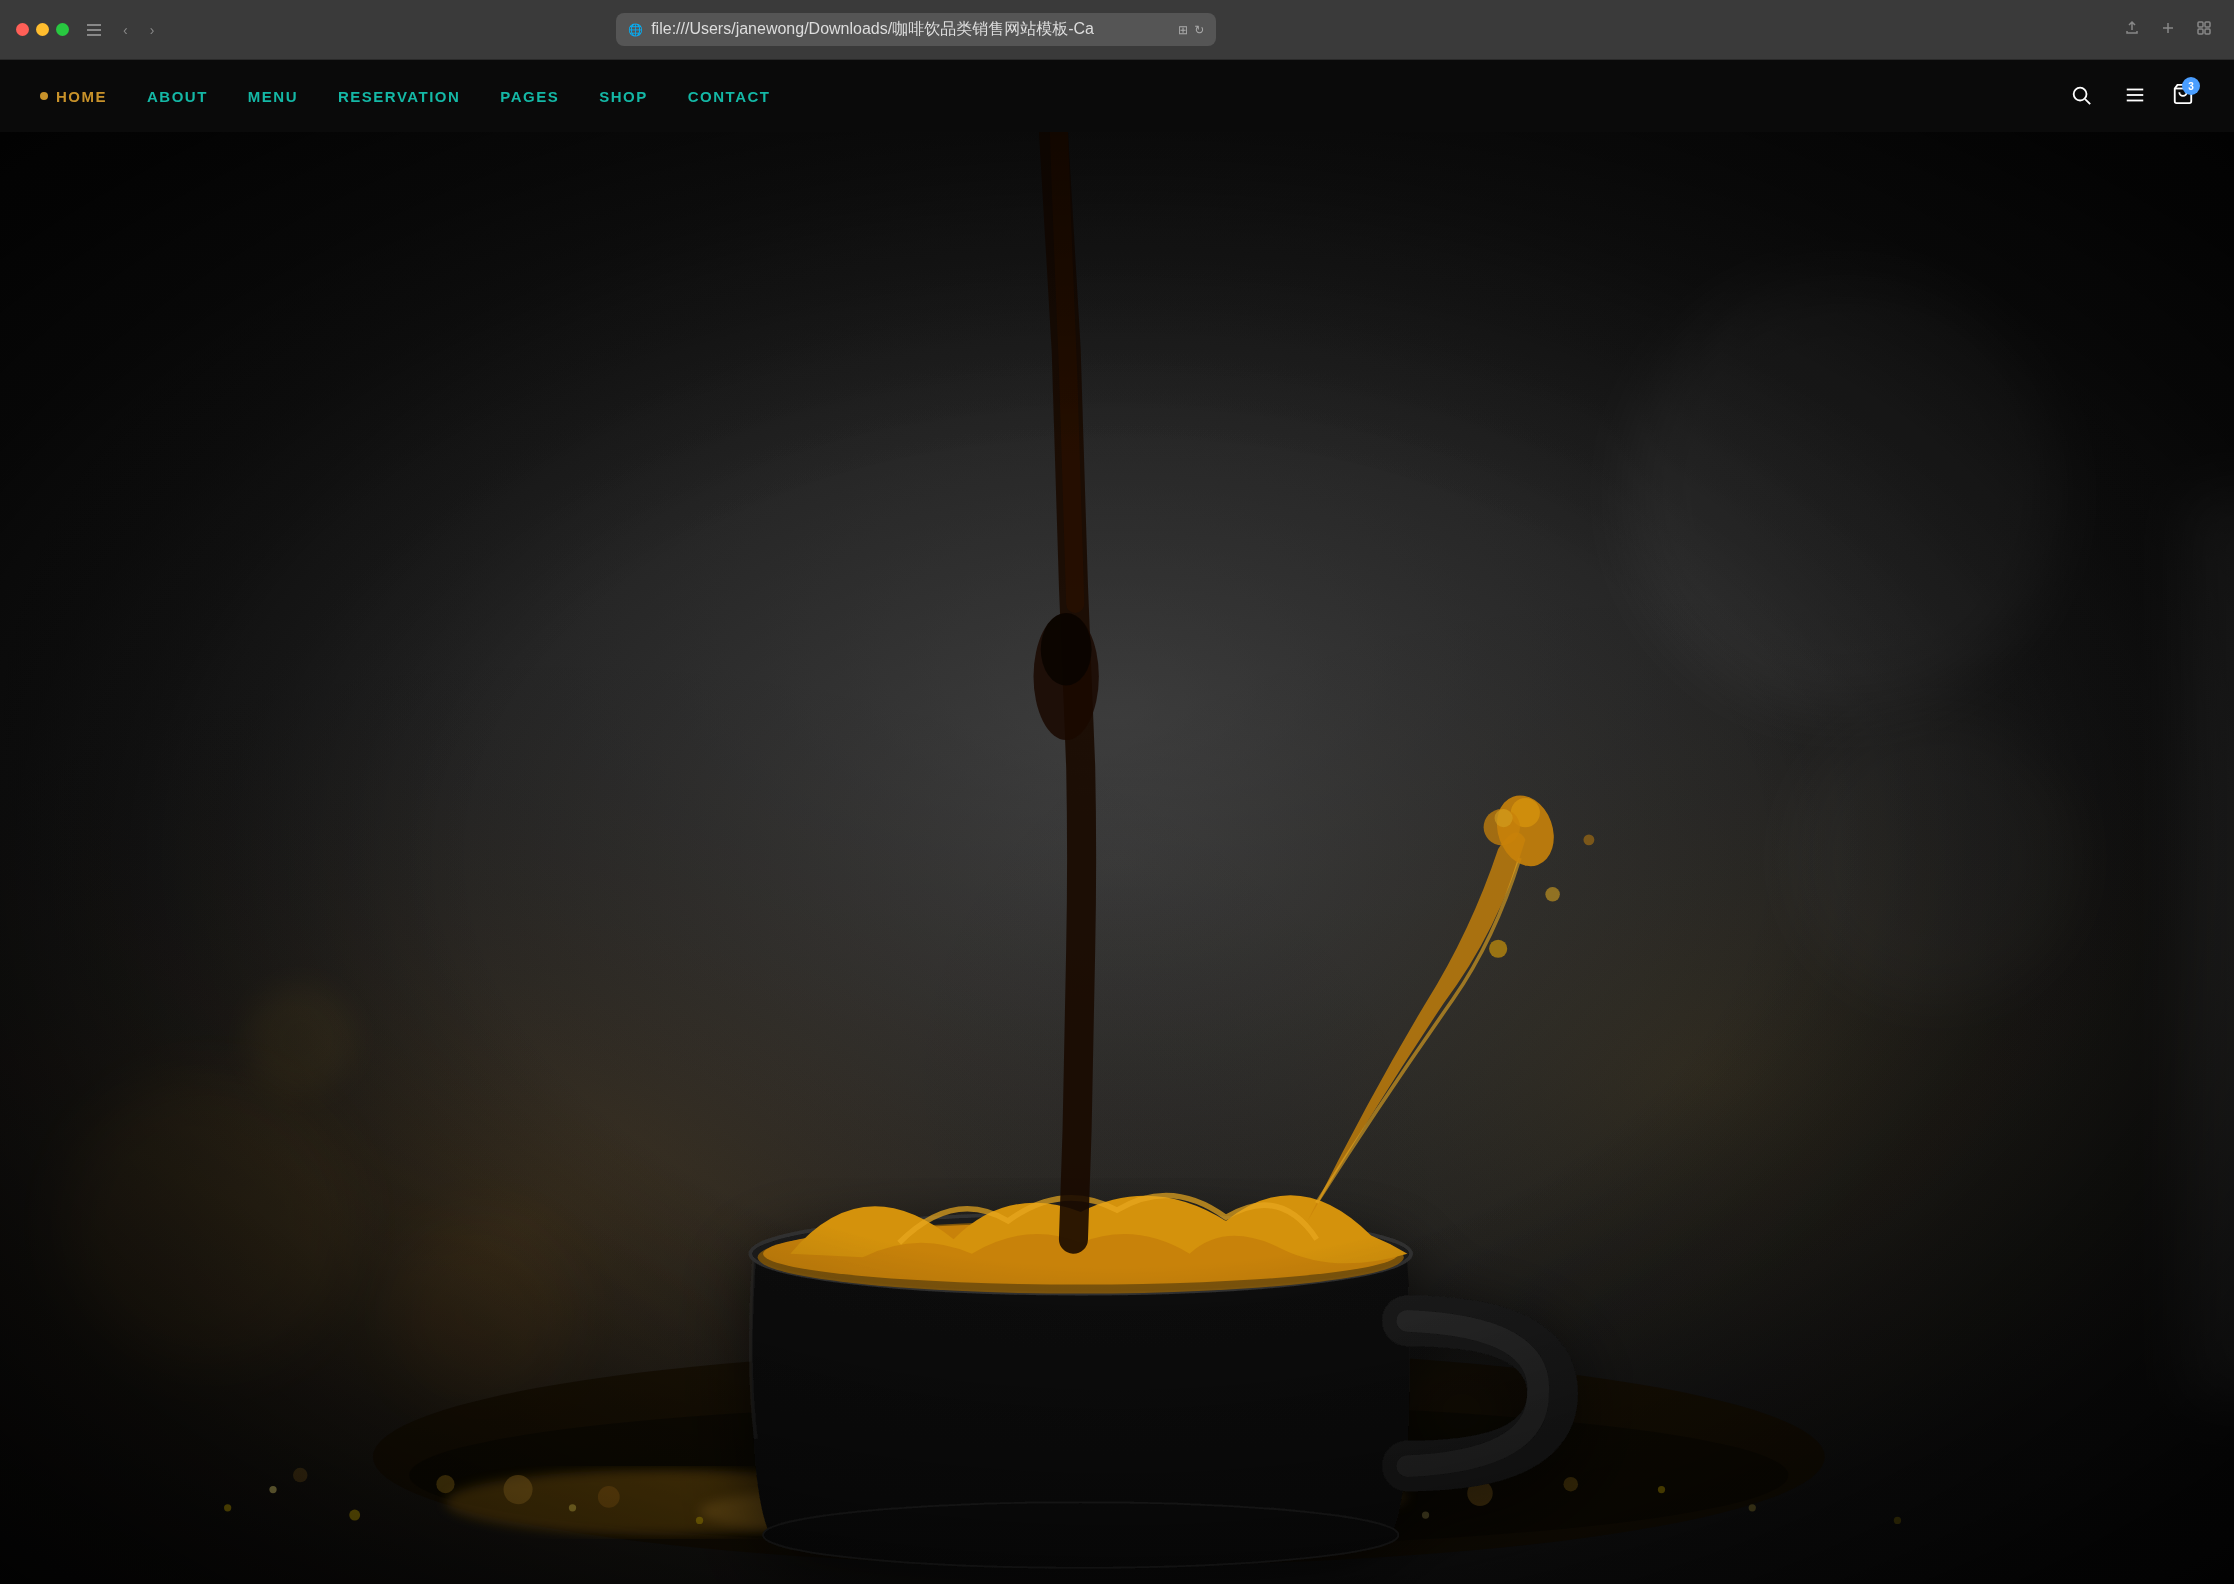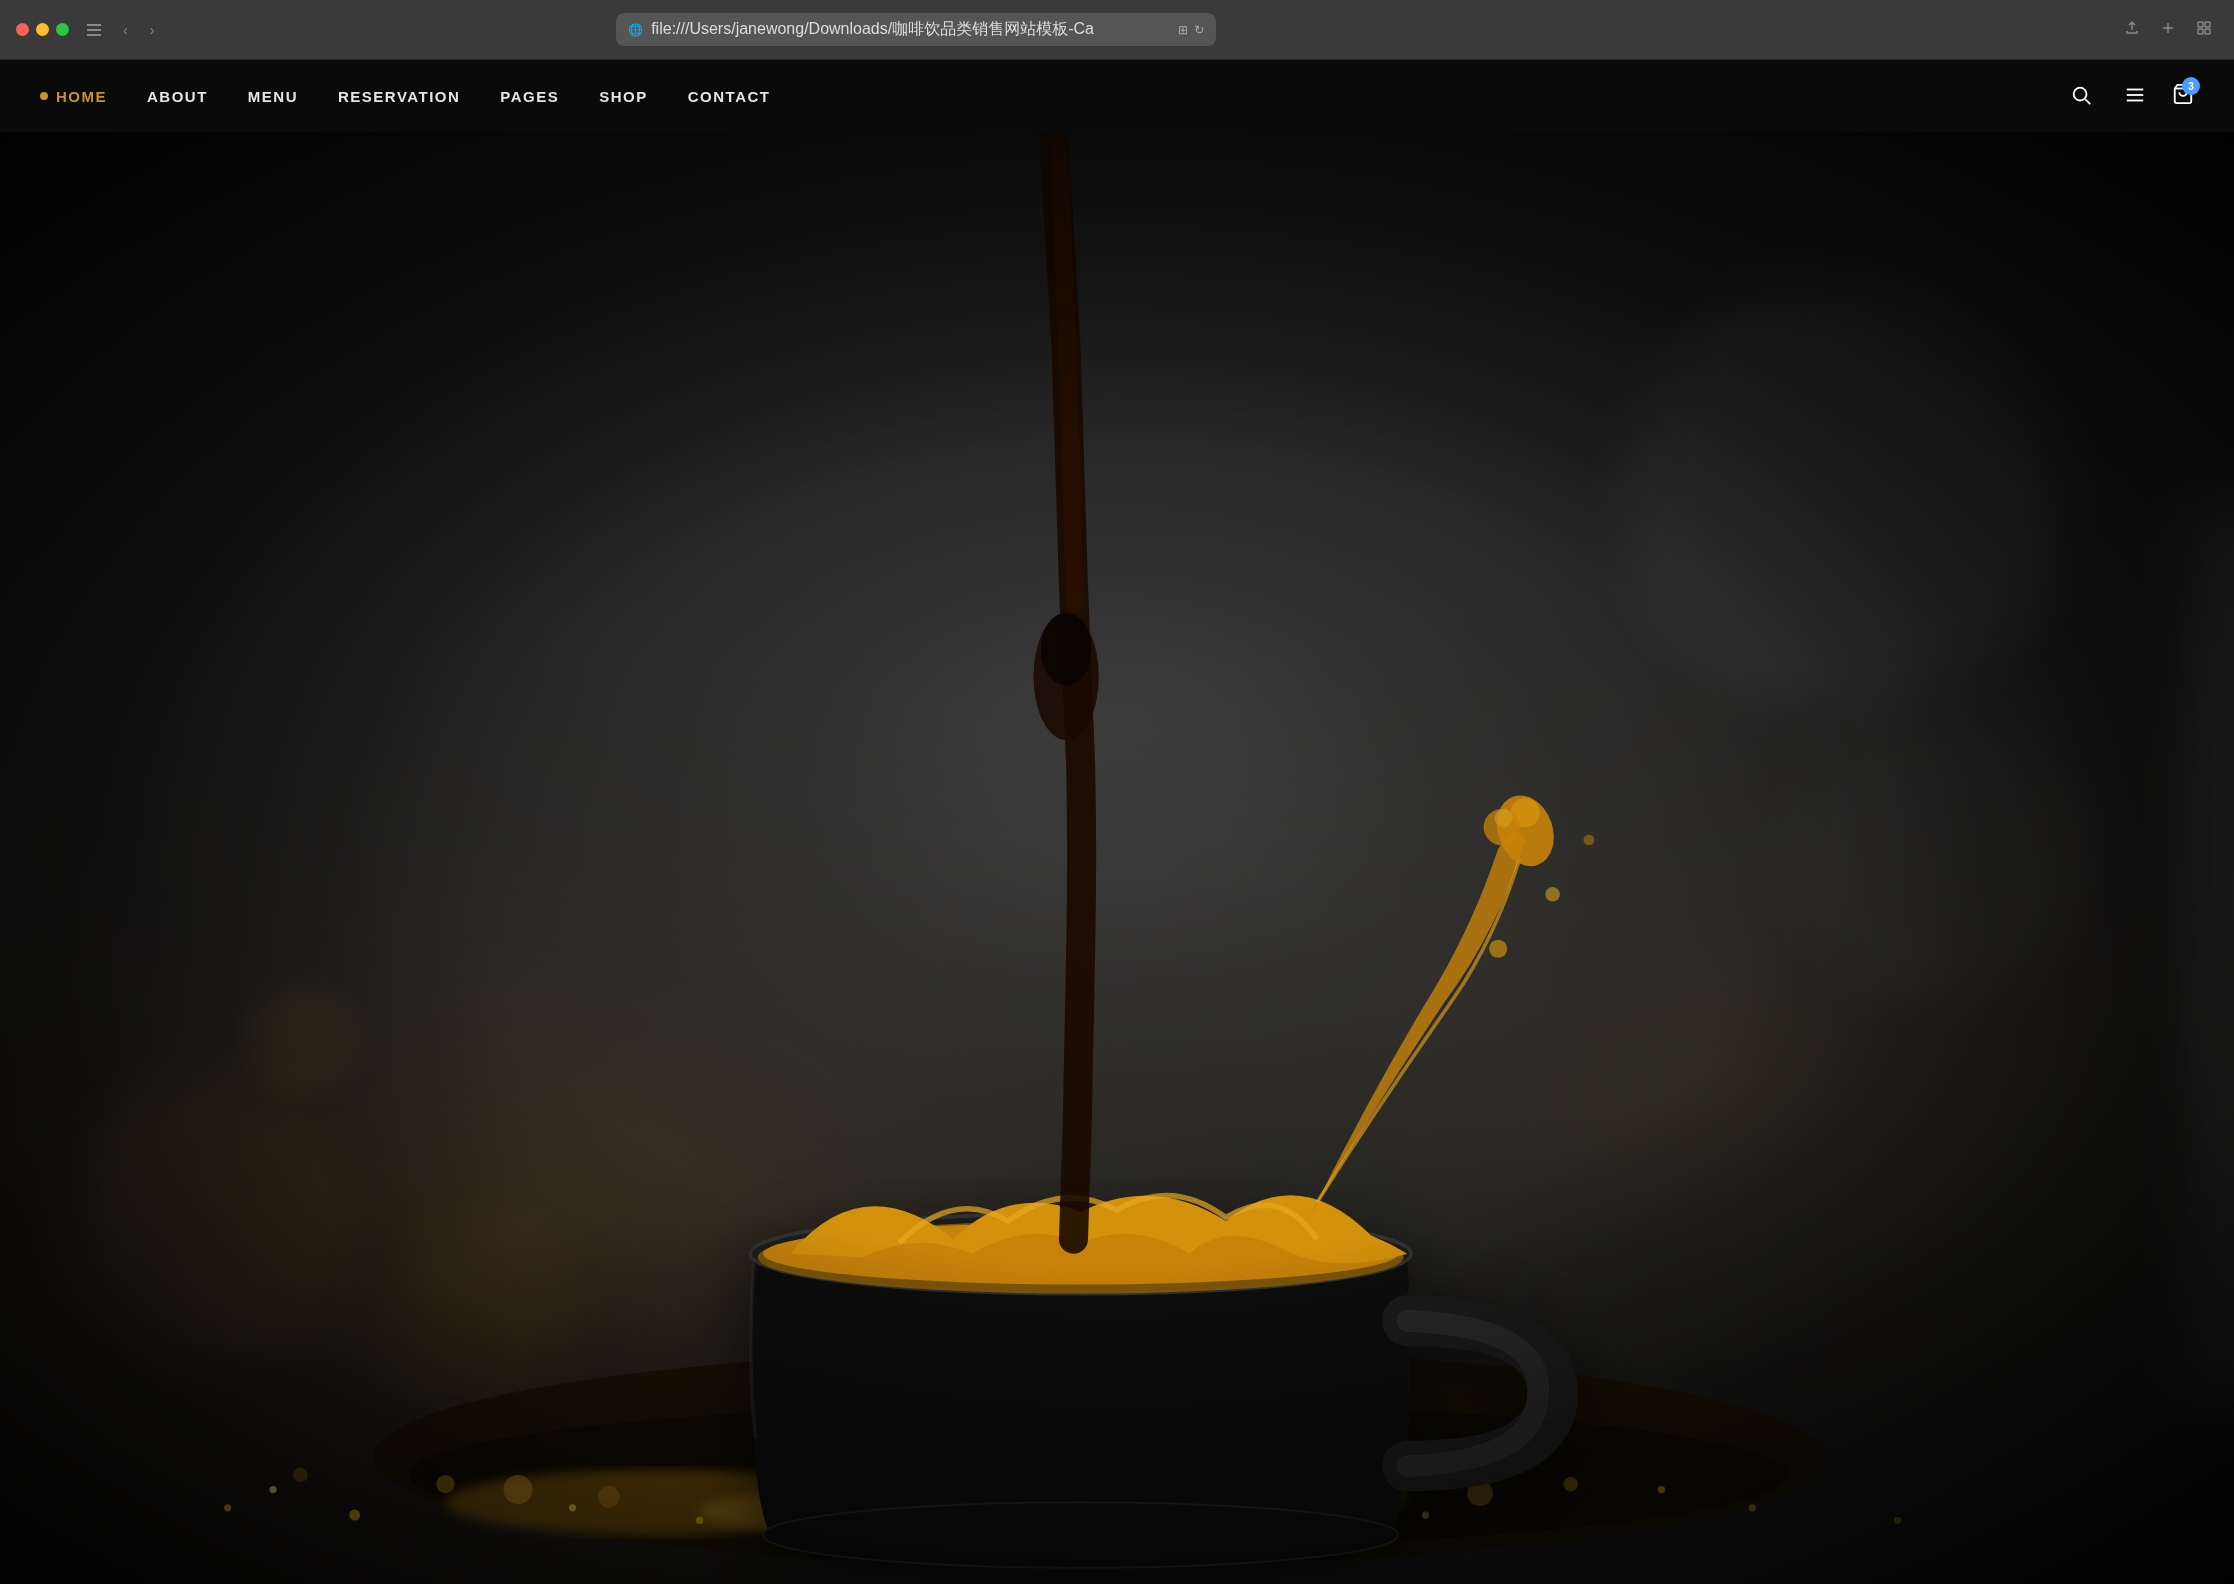--- a/index.html
+++ b/index.html
@@ -120,21 +120,21 @@
     }
 
     .nav-items {
       display: flex;
       align-items: center;
       gap: 40px;
       flex: 1;
     }
 
     .nav-item {
-      color: #e5e5e5;
+      color: #14b8a6;
       font-size: 15px;
       font-weight: 600;
       letter-spacing: 1.5px;
       text-transform: uppercase;
       cursor: pointer;
       text-decoration: none;
       display: flex;
       align-items: center;
       gap: 8px;
     }

